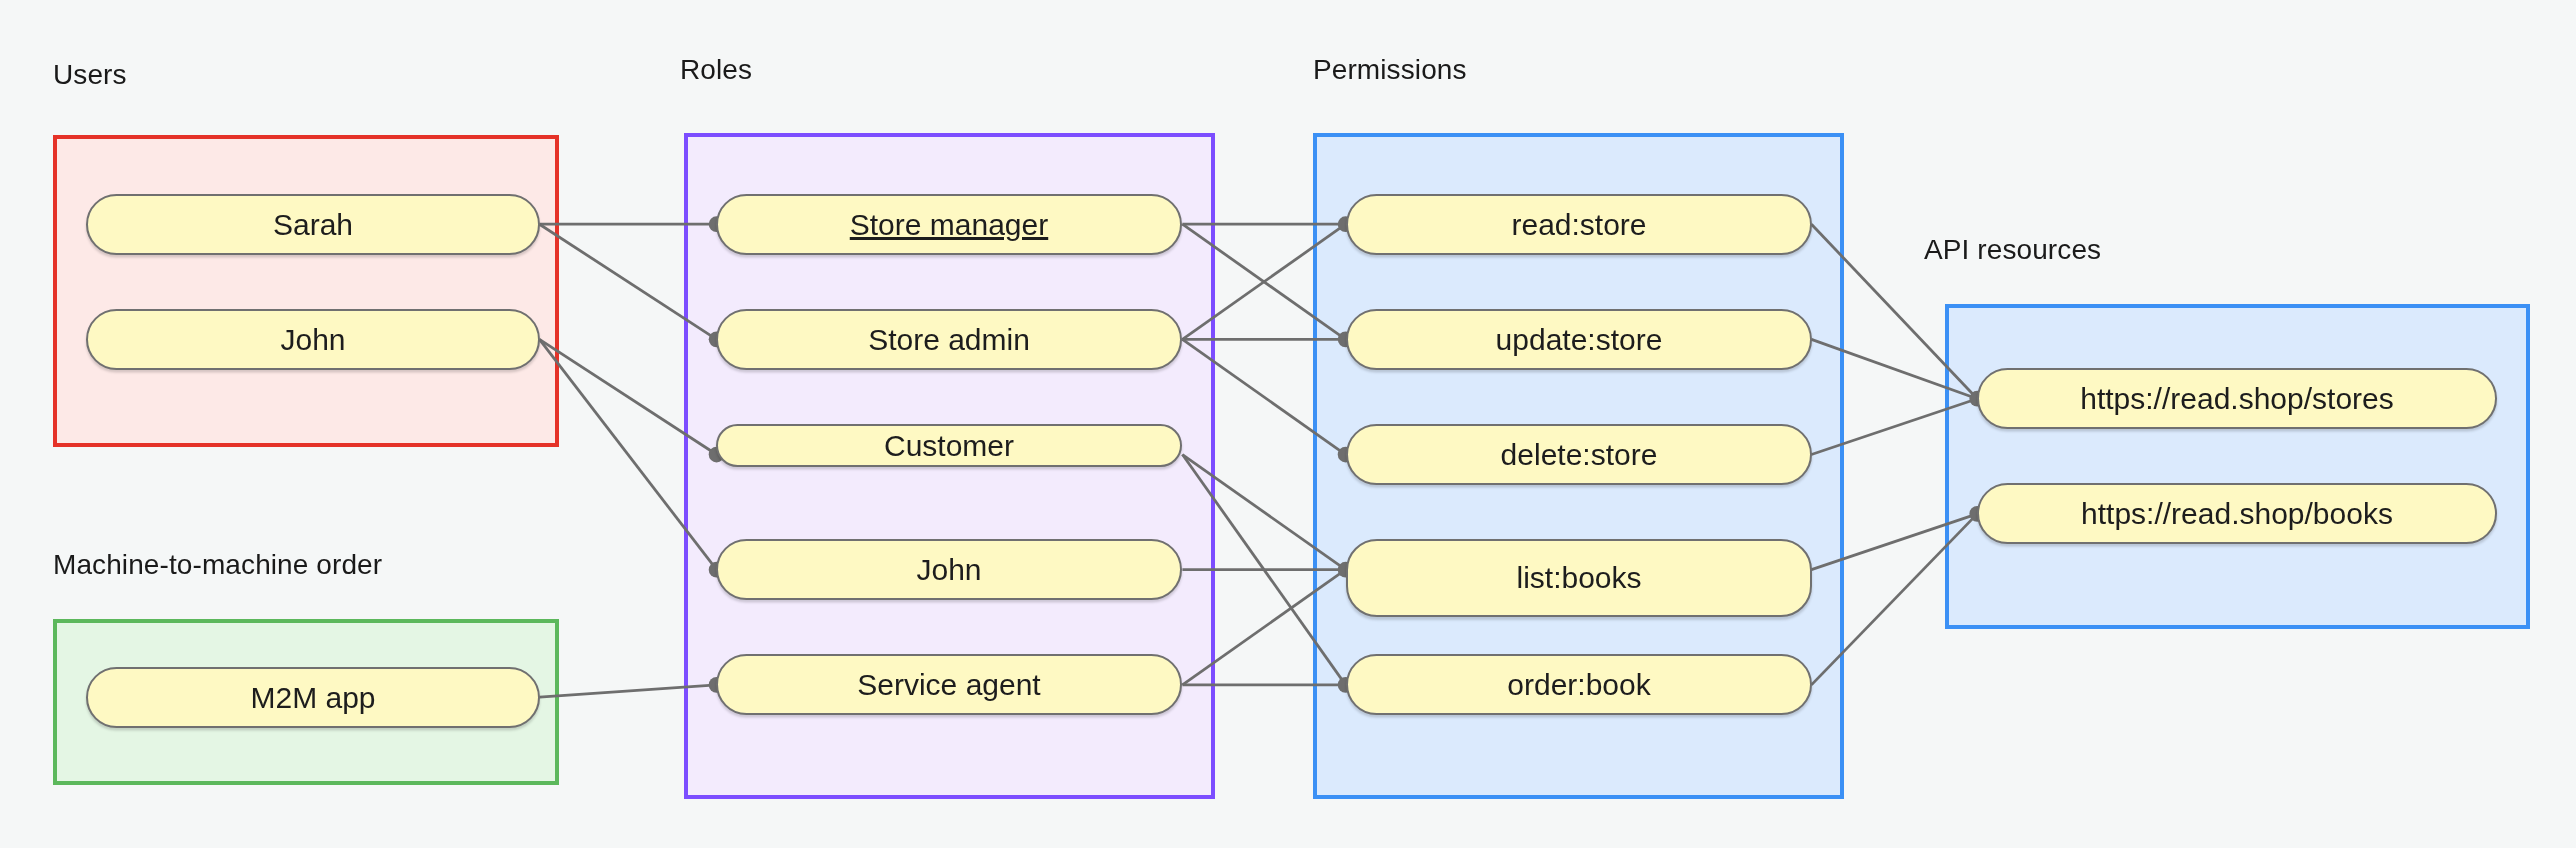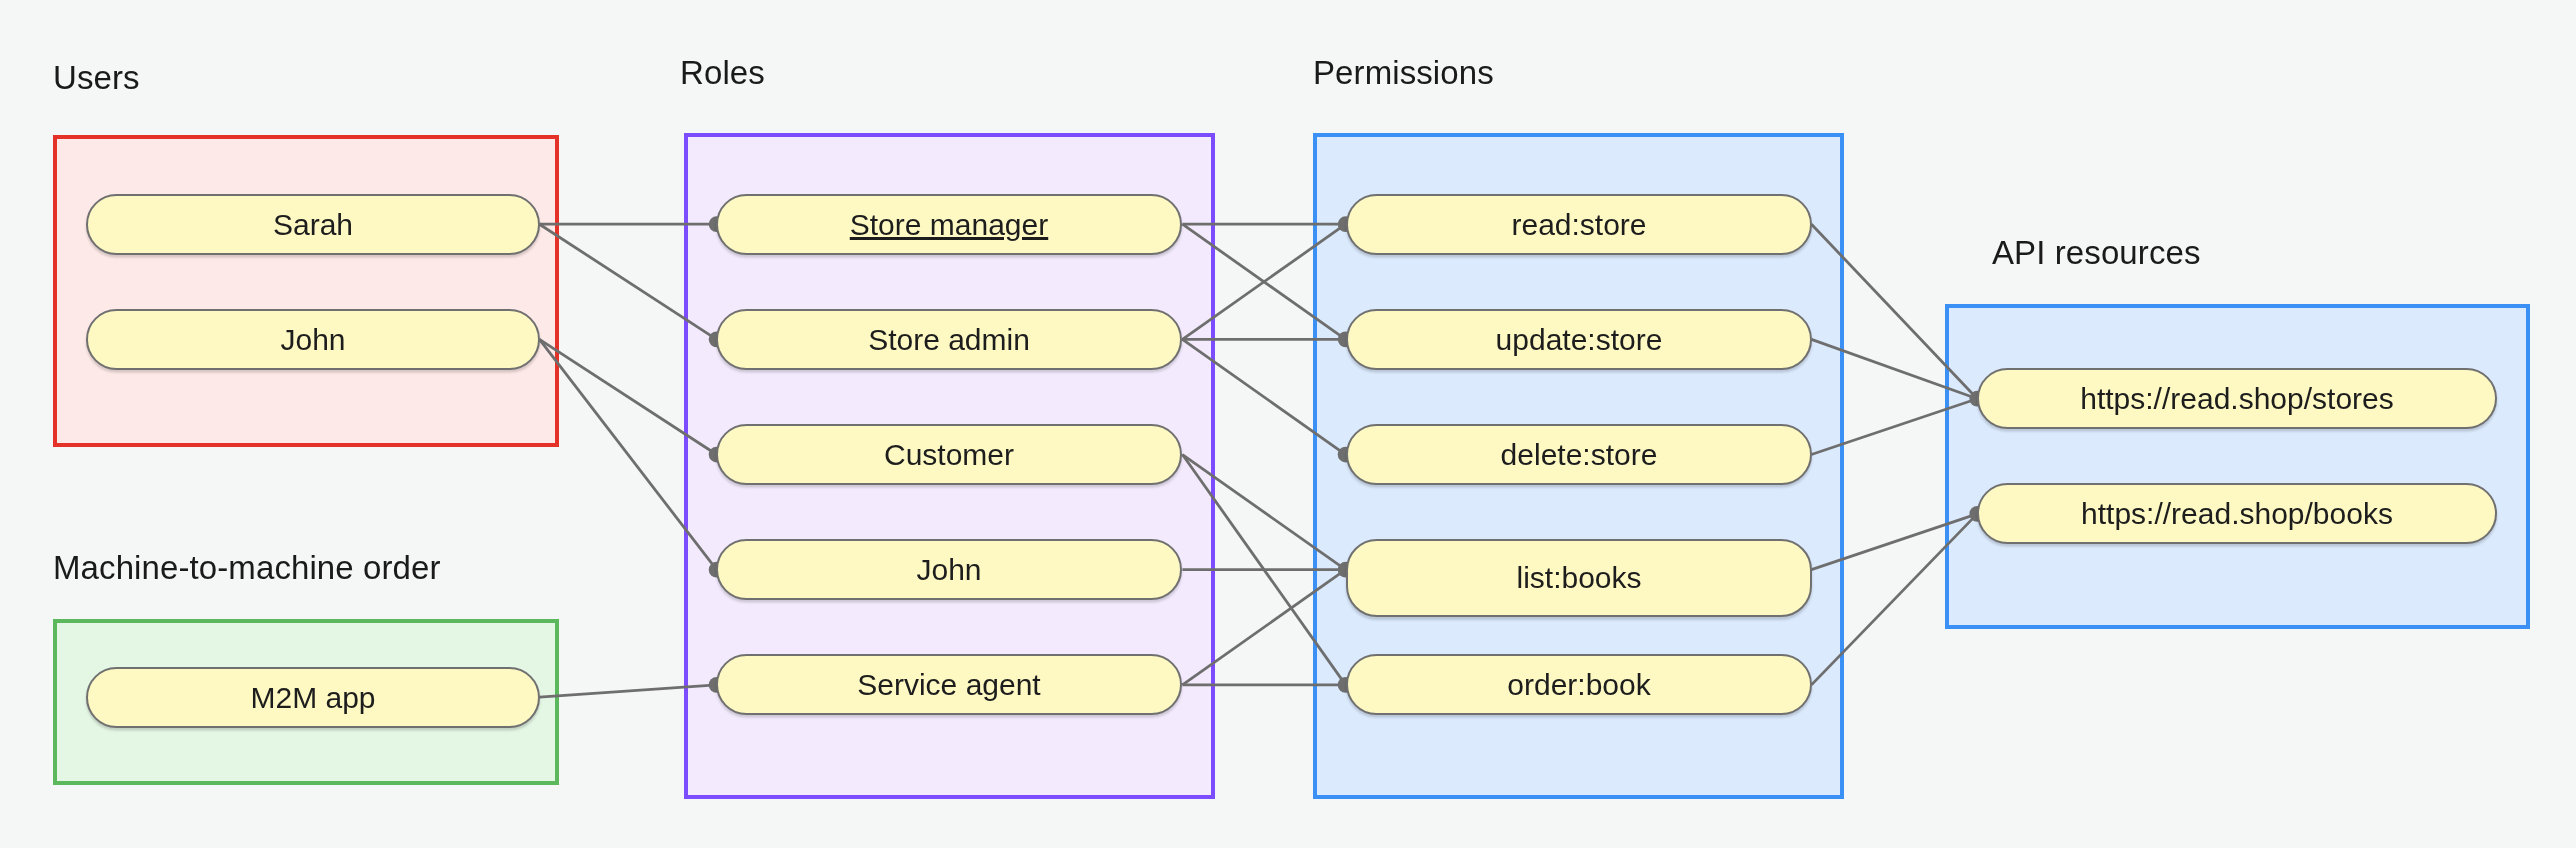--- a/index.html
+++ b/index.html
@@ -9,21 +9,21 @@
     background:#f5f7f7;
     font-family:"Liberation Sans","DejaVu Sans",sans-serif;
     overflow:hidden;
     position:relative;
   }
   #stage{position:absolute;inset:0;}
 
   
   .caption{
     position:absolute;
-    font-size:33px;
+    font-size:28px;
     color:#1a1a1a;
     font-weight:400;
     white-space:nowrap;
     letter-spacing:0.1px;
   }
 
   
   .group{
     position:absolute;
     box-sizing:border-box;
@@ -101,29 +101,29 @@
       <div class="group users" style="left: 53px; top: 135px; width: 506px; height: 312px; border-color: rgb(229, 50, 40); background: rgb(253, 233, 231);"></div>
       <div class="node" style="left: 86px; top: 194px; width: 454px; height: 61px;">Sarah</div>
       <div class="node" style="left: 86px; top: 309px; width: 454px; height: 61px;">John</div>
       <div class="caption" style="left: 53px; top: 549px;">Machine-to-machine order</div>
       <div class="group m2m" style="left: 53px; top: 619px; width: 506px; height: 166px; border-color: rgb(92, 184, 92); background: rgb(228, 246, 228);"></div>
       <div class="node" style="left: 86px; top: 667px; width: 454px; height: 61px;">M2M app</div>
       <div class="caption" style="left: 680px; top: 54px;">Roles</div>
       <div class="group roles" style="left: 684px; top: 133px; width: 531px; height: 666px; border-color: rgb(124, 77, 255); background: rgb(243, 235, 253);"></div>
       <div class="node" style="left: 716px; top: 194px; width: 466px; height: 61px; text-decoration: underline;">Store manager</div>
       <div class="node" style="left: 716px; top: 309px; width: 466px; height: 61px;">Store admin</div>
-      <div class="node" style="left: 716px; top: 424px; width: 466px; height: 61px;">Customer</div>
+      <div class="node" style="left: 716px; top: 424px; width: 466px; height: 43px;">Customer</div>
       <div class="node" style="left: 716px; top: 539px; width: 466px; height: 61px;">John</div>
       <div class="node" style="left: 716px; top: 654px; width: 466px; height: 61px;">Service agent</div>
       <div class="caption" style="left: 1313px; top: 54px;">Permissions</div>
       <div class="group permissions" style="left: 1313px; top: 133px; width: 531px; height: 666px; border-color: rgb(59, 144, 245); background: rgb(219, 234, 253);"></div>
       <div class="node" style="left: 1346px; top: 194px; width: 466px; height: 61px;">read:store</div>
       <div class="node" style="left: 1346px; top: 309px; width: 466px; height: 61px;">update:store</div>
       <div class="node" style="left: 1346px; top: 424px; width: 466px; height: 61px;">delete:store</div>
       <div class="node" style="left: 1346px; top: 539px; width: 466px; height: 78px;">list:books</div>
       <div class="node" style="left: 1346px; top: 654px; width: 466px; height: 61px;">order:book</div>
-      <div class="caption" style="left: 1992px; top: 234px;">API resources</div>
+      <div class="caption" style="left: 1924px; top: 234px;">API resources</div>
       <div class="group resources" style="left: 1945px; top: 304px; width: 585px; height: 325px; border-color: rgb(59, 144, 245); background: rgb(219, 234, 253);"></div>
       <div class="node" style="left: 1977px; top: 368px; width: 520px; height: 61px;">https://read.shop/stores</div>
       <div class="node" style="left: 1977px; top: 483px; width: 520px; height: 61px;">https://read.shop/books</div>
     </div>
 </div>
 
 
 </body></html>

